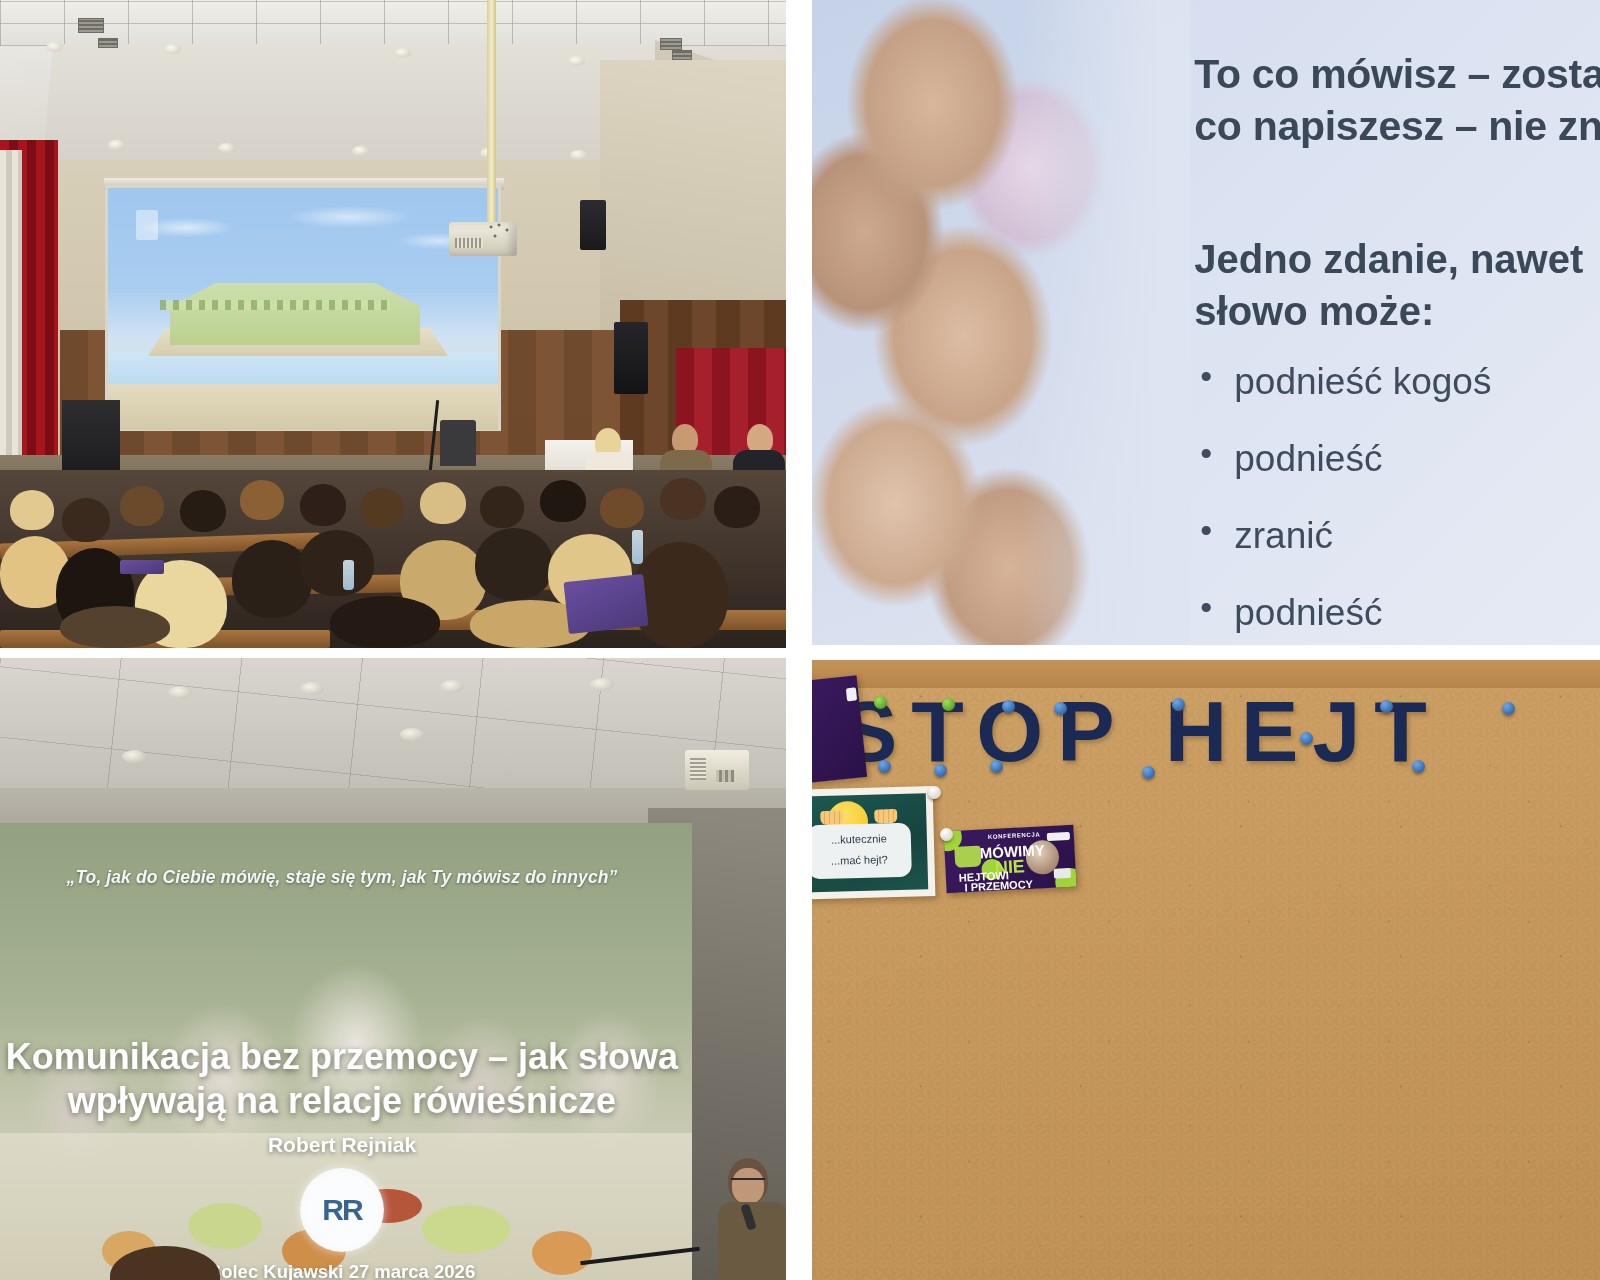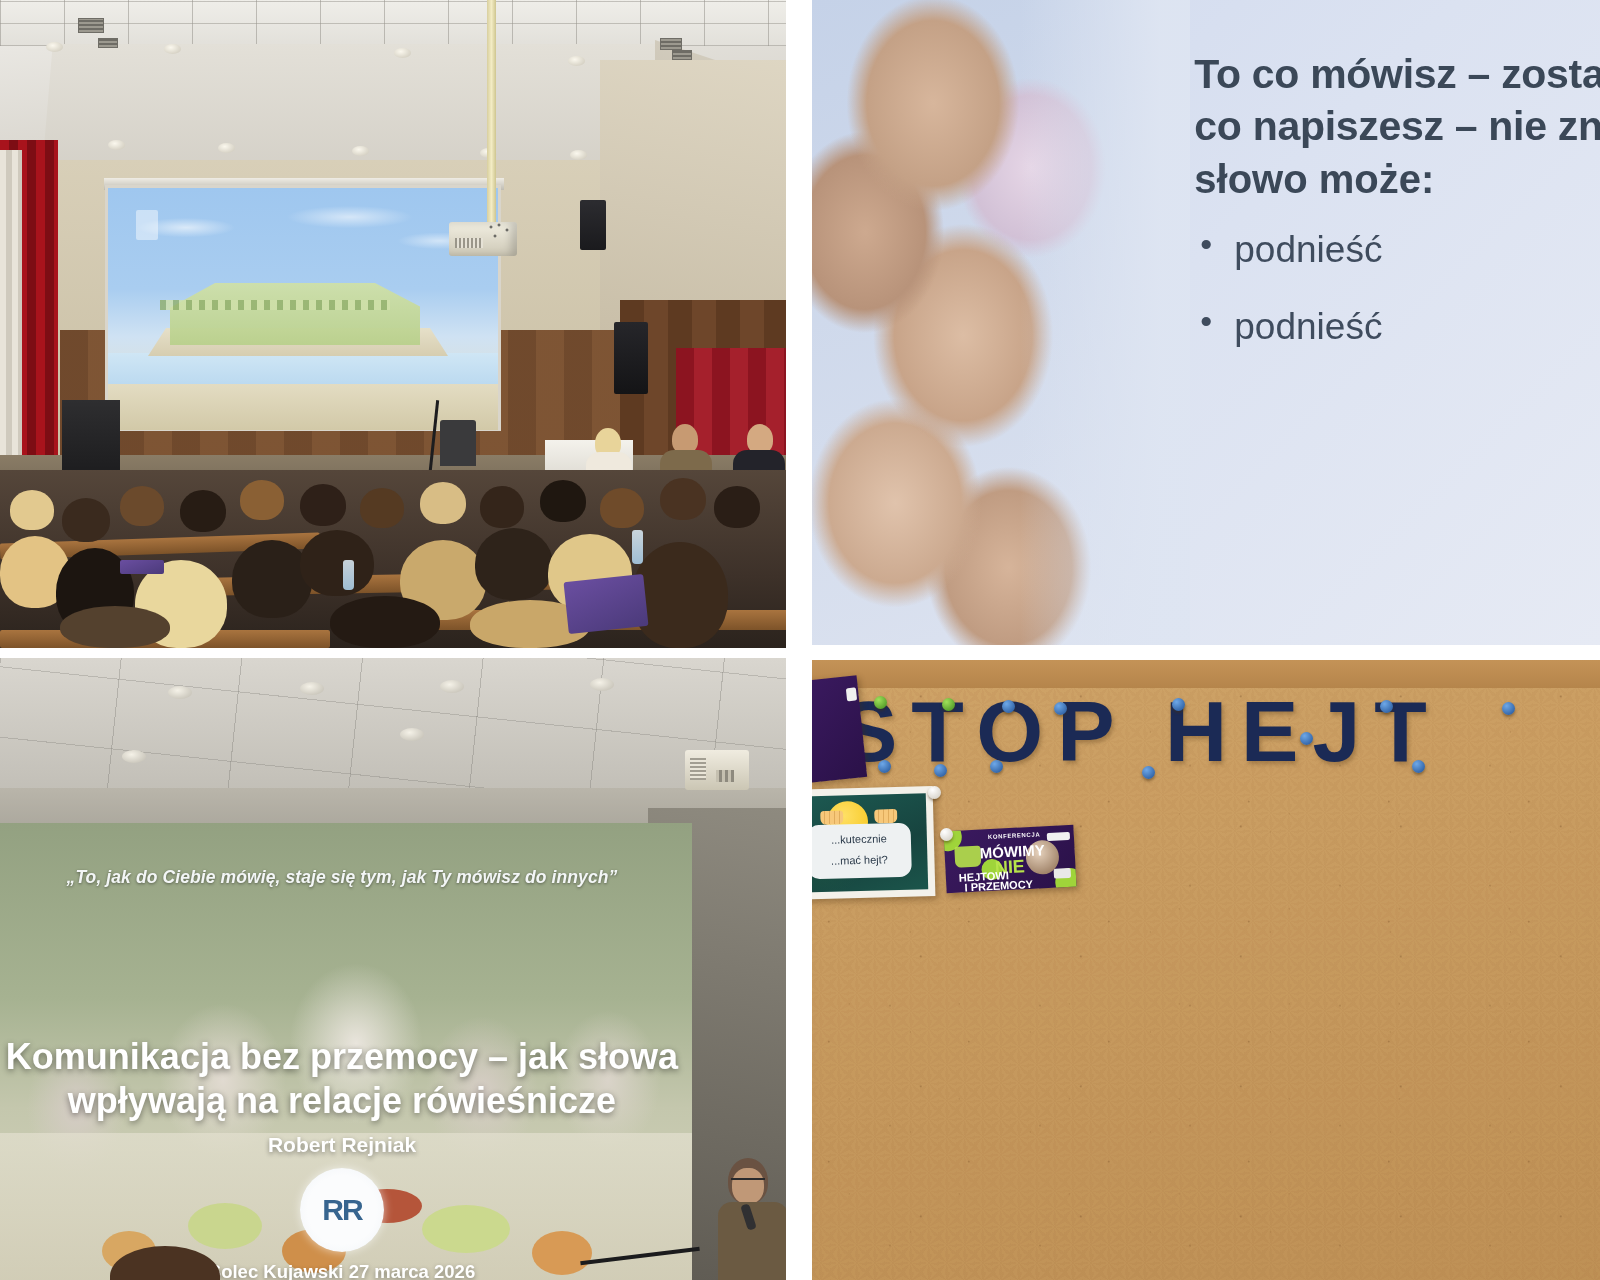--- a/index.html
+++ b/index.html
@@ -567,24 +567,27 @@
   </div>
 
   <div class="panel" id="p-tr">
     <div class="slide-tr">
       <div class="slide-photo"></div>
 
       <div class="tr-text">
         <div class="tr-head">To co mówisz – zostaje,</div>
         <div class="tr-head">co napiszesz – nie zniknie</div>
 
+        <div class="tr-sub">Jedno zdanie, nawet</div>
         <div class="tr-sub" style="margin-top:0;">słowo może:</div>
 
         <ul class="tr-list">
+          <li>podnieść kogoś</li>
           <li>podnieść</li>
+          <li>zranić</li>
           <li>podnieść</li>
         </ul>
       </div>
     </div>
   </div>
 
   <div class="panel" id="p-bl">
     <div class="room-bl">
       <div class="ceil-bl"></div>
       <div class="ceil-bl-grid"></div>

